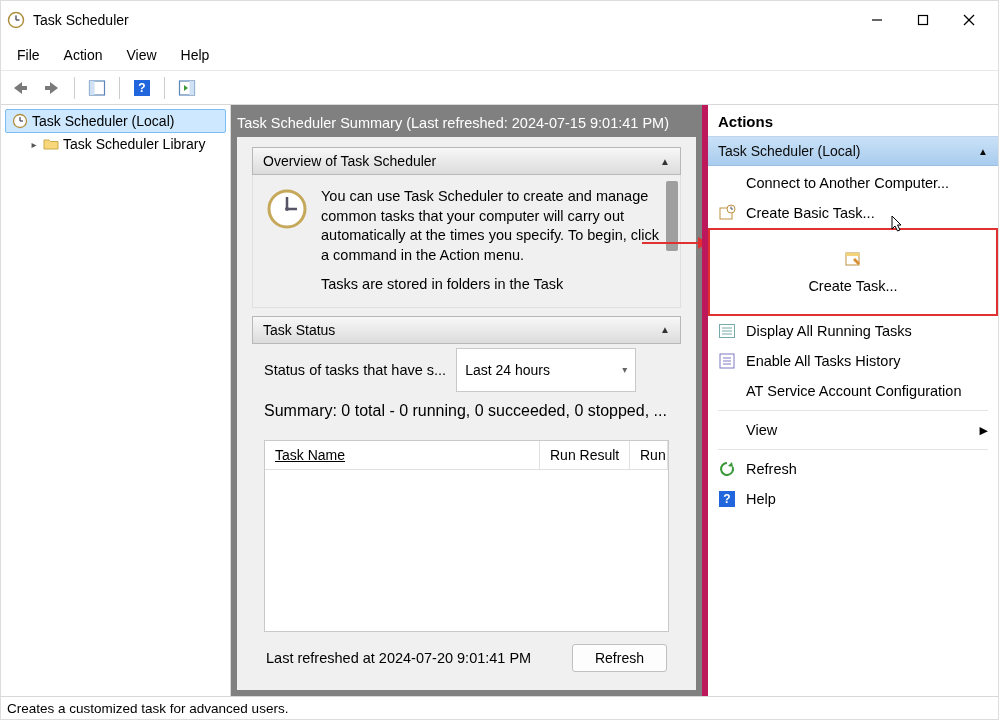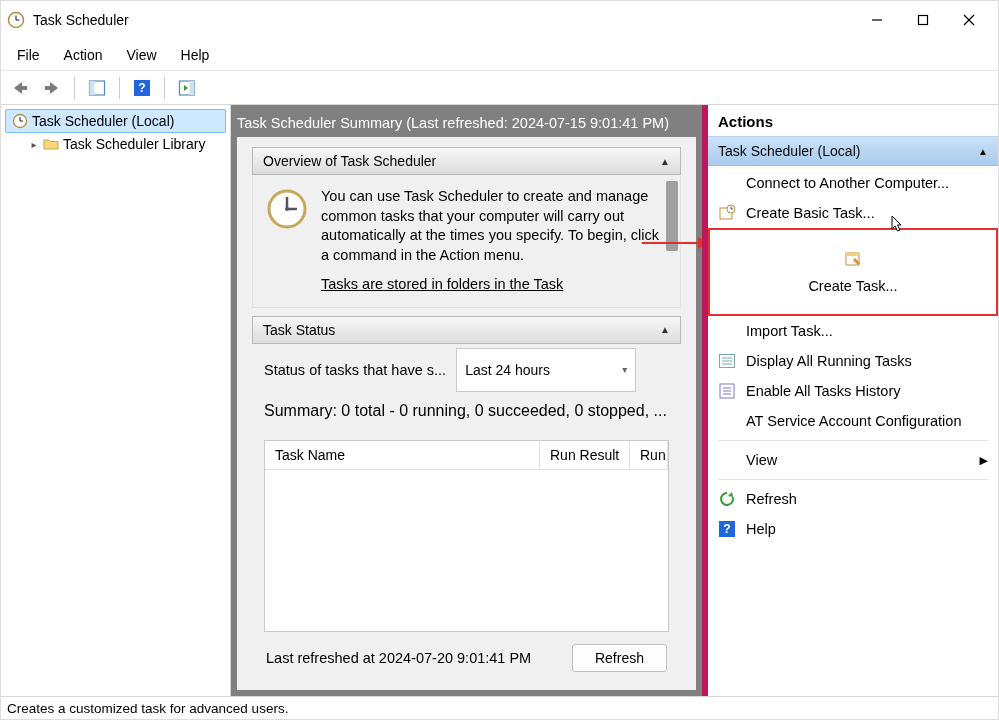--- a/index.html
+++ b/index.html
@@ -32,32 +32,32 @@
   .tree-children { padding-left: 18px; display: flex; flex-direction: column; }
   .disclose { font-size: 10px; color: #555; width: 10px; text-align: center; }
   
   .summary-header { background: #808080; color: #fff; font-size: 14.5px; padding: 4px 8px 6px 0; white-space: nowrap; overflow: hidden; text-overflow: ellipsis; }
   .center-body { flex: 1; background: #f0f0f0; display: flex; flex-direction: column; overflow: hidden; padding: 10px 15px; gap: 8px; position: relative; }
   .section-header { height: 28px; background: linear-gradient(#f7f7f7, #dcdcdc); border: 1px solid #b8b8b8; display: flex; align-items: center; justify-content: space-between; padding: 0 10px; font-size: 14px; }
   .section-caret { font-size: 10px; color: #333; }
   .overview-box { border: 1px solid #e0e0e0; border-top: none; background: #f0f0f0; padding: 12px 12px; display: flex; gap: 12px; max-height: 140px; overflow: hidden; position: relative; }
   .overview-icon { width: 44px; height: 44px; flex-shrink: 0; }
   .overview-text { font-size: 14.5px; line-height: 1.35; }
-  .overview-text .para2 { margin-top: 10px; text-decoration: underline; }
+  .overview-text .para2 { margin-top: 10px; }
   .fake-scroll { position: absolute; right: 0; top: 0; width: 16px; height: 100%; background: #f0f0f0; }
   .fake-thumb { position: absolute; right: 2px; top: 6px; width: 12px; height: 70px; background: #9f9f9f; border-radius: 2px; }
   .status-body { flex: 1; display: flex; flex-direction: column; gap: 10px; padding-top: 4px; }
   .status-row1 { display: flex; align-items: center; gap: 10px; padding: 0 12px; font-size: 14.5px; }
   .status-row1 .label { white-space: nowrap; overflow: hidden; text-overflow: ellipsis; max-width: 200px; }
   .select { flex: 1; max-width: 180px; height: 44px; border: 1px solid #c9c9c9; background: #fff; display: flex; align-items: center; justify-content: space-between; padding: 0 8px; font-size: 14px; }
   .summary-line { padding: 0 12px; font-size: 16px; white-space: nowrap; overflow: hidden; text-overflow: ellipsis; }
   .table-box { margin: 10px 12px 0 12px; border: 1px solid #c9c9c9; flex: 1; background: #fff; display: flex; flex-direction: column; overflow: hidden; }
   .table-head { display: flex; border-bottom: 1px solid #e0e0e0; }
   .th { padding: 6px 10px; font-size: 14px; border-right: 1px solid #e0e0e0; white-space: nowrap; overflow: hidden; }
-  .th.c1 { flex: 1; }
+  .th.c1 { flex: 1; text-decoration: underline; }
   .th.c2 { width: 90px; }
   .th.c3 { width: 38px; }
   .footer-row { display: flex; align-items: center; justify-content: space-between; padding: 4px 14px 8px 14px; background: #f0f0f0; }
   .btn { height: 28px; padding: 0 22px; border: 1px solid #c0c0c0; background: #fdfdfd; font-size: 14px; border-radius: 3px; }
   
   .actions-title { font-size: 15px; font-weight: 600; padding: 8px 10px 6px 10px; }
   .actions-scope { background: linear-gradient(#c9e1f7, #a9ccee); border-top: 1px solid #bcd4ec; border-bottom: 1px solid #9cc0e3; padding: 6px 10px; font-size: 14px; display: flex; align-items: center; justify-content: space-between; color: #0a0a0a; }
   .actions-list { display: flex; flex-direction: column; padding: 2px 0; }
   .action-item { display: flex; align-items: center; gap: 10px; padding: 6px 10px 6px 10px; font-size: 14.5px; position: relative; }
   .action-item.highlight { border: 2px solid #e03030; padding: 20px 8px; flex-direction: column; }
@@ -262,24 +262,20 @@
           </div>
           <div class="action-item highlight">
             <span class="action-icon"><svg viewBox="0 0 18 18">
                 <rect x="2" y="3" width="13" height="12" fill="#fff" stroke="#c09040"></rect>
                 <rect x="2" y="3" width="13" height="3" fill="#f3d37a"></rect>
                 <path d="M11 8 l5 5 l-2 2 l-5 -5 z" fill="#d98f30"></path>
               </svg></span>
             <span>Create Task...</span>
           </div>
           <div class="action-item">
-            <span class="action-icon"></span>
-            <span>Import Task...</span>
-          </div>
-          <div class="action-item">
             <span class="action-icon"><svg viewBox="0 0 18 18">
                 <rect x="1.5" y="2.5" width="15" height="13" fill="#fff" stroke="#7aa"></rect>
                 <line x1="4" y1="6" x2="14" y2="6" stroke="#7aa"></line>
                 <line x1="4" y1="9" x2="14" y2="9" stroke="#7aa"></line>
                 <line x1="4" y1="12" x2="14" y2="12" stroke="#7aa"></line>
               </svg></span>
             <span>Display All Running Tasks</span>
           </div>
           <div class="action-item">
             <span class="action-icon"><svg viewBox="0 0 18 18">

